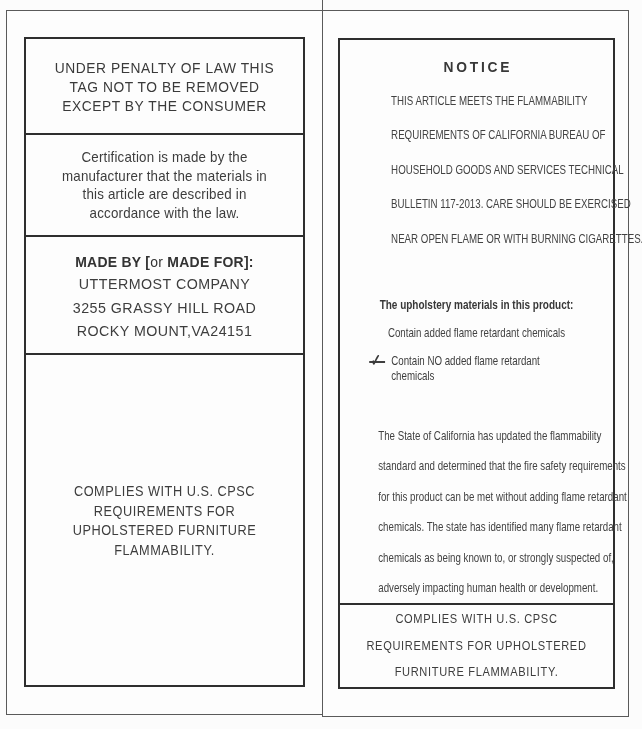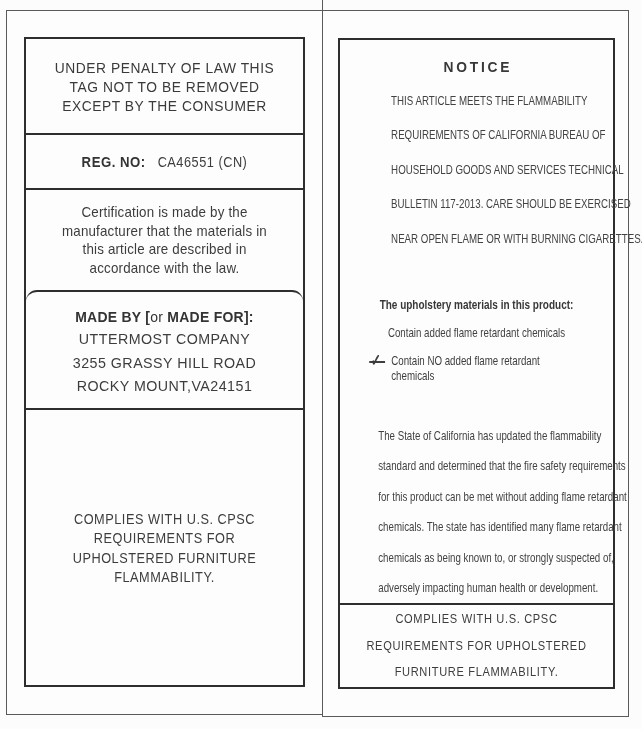--- a/index.html
+++ b/index.html
@@ -16,21 +16,21 @@
   .inner{position:absolute;border:2px solid #2e2e2e;box-sizing:border-box;display:flex;flex-direction:column;background:#fdfdfd;}
   .inner-left{left:24px;top:37px;width:281px;height:650px;}
   .inner-right{left:338px;top:38px;width:277px;height:651px;}
   .sec{box-sizing:border-box;}
   .sec + .sec{border-top:2px solid #2e2e2e;}
   
   .s1{height:94px;display:flex;flex-direction:column;justify-content:center;}
   .s2{height:85px;padding-top:8px;}
   .s3{height:55px;display:flex;flex-direction:column;justify-content:center;}
   .s4{height:102px;display:flex;flex-direction:column;justify-content:center;}
-  .s5{height:118px;padding-top:14px;border-radius:11px;}
+  .s5{height:118px;padding-top:14px;}
   .s6{height:87px;padding-top:13px;}
   .s7{flex:1;display:flex;flex-direction:column;justify-content:center;}
   
   .r1{flex:1;padding-top:16px;}
   .r2{height:97px;display:flex;flex-direction:column;justify-content:center;}
   
   .line{white-space:nowrap;text-align:center;transform-origin:50% 50%;}
   .bold{font-weight:bold;}
   .pen{font-size:15px;line-height:19px;letter-spacing:0.6px;transform:scaleX(0.92);color:#3a3a3a;}
   .mat-title{font-size:16px;line-height:19px;letter-spacing:0.6px;font-weight:bold;transform:scaleX(0.84);color:#333;}
@@ -73,25 +73,20 @@
   <div class="outer outer-left"></div>
   <div class="inner inner-left">
 
     <section class="sec s1">
       <div class="line pen">UNDER PENALTY OF LAW THIS</div>
       <div class="line pen">TAG NOT TO BE REMOVED</div>
       <div class="line pen">EXCEPT BY THE CONSUMER</div>
     </section>
 
 
-    <section class="sec s3">
-      <div class="line reg">
-        <span class="reg-lbl">REG. NO:</span><span>CA46551 (CN)</span>
-      </div>
-    </section>
 
     <section class="sec s4">
       <div class="line cert">Certification is made by the</div>
       <div class="line cert">manufacturer that the materials in</div>
       <div class="line cert">this article are described in</div>
       <div class="line cert">accordance with the law.</div>
     </section>
 
     <section class="sec s5">
       <div class="line mb-head">

